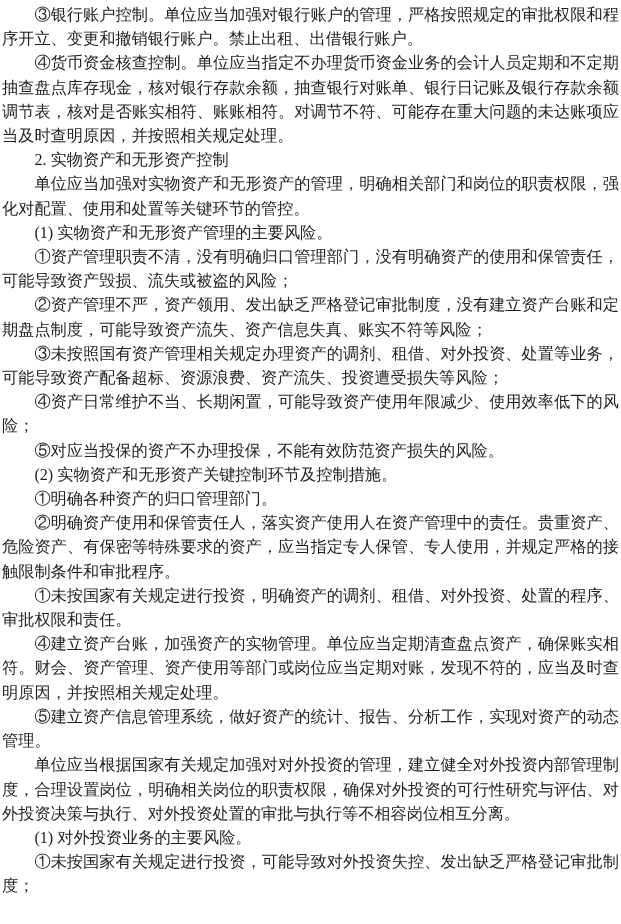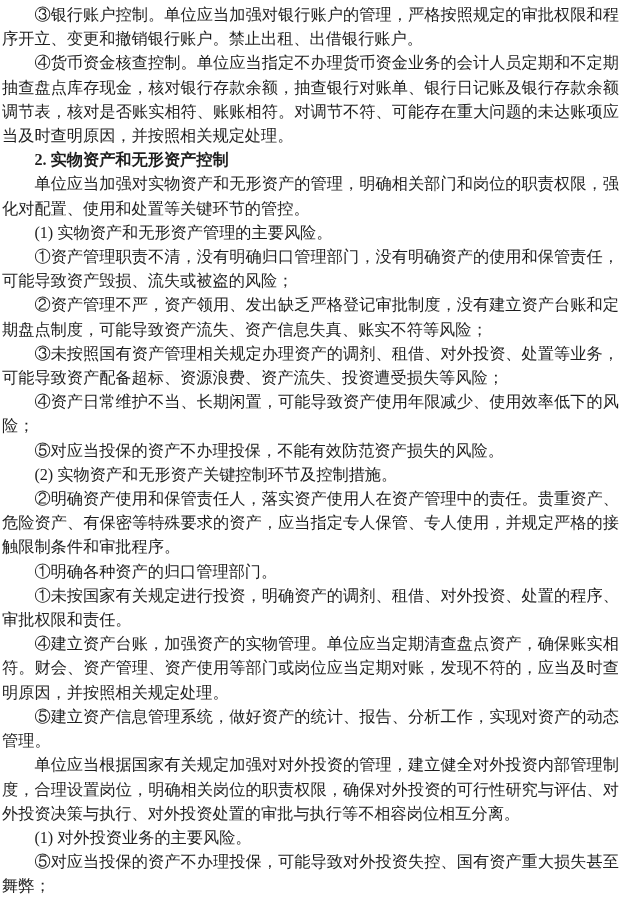--- a/index.html
+++ b/index.html
@@ -26,39 +26,39 @@
     letter-spacing: 0;
   }
   .para {
     margin: 0;
     padding: 0;
     text-indent: 2em;
     word-break: normal;
     line-break: strict;
   }
   .heading {
-    font-weight: bold; 
+    font-weight: normal; 
   }
 </style>
 </head>
 <body>
 
 <div class="page">
   <p class="para">③银行账户控制。单位应当加强对银行账户的管理，严格按照规定的审批权限和程序开立、变更和撤销银行账户。禁止出租、出借银行账户。</p>
   <p class="para">④货币资金核查控制。单位应当指定不办理货币资金业务的会计人员定期和不定期抽查盘点库存现金，核对银行存款余额，抽查银行对账单、银行日记账及银行存款余额调节表，核对是否账实相符、账账相符。对调节不符、可能存在重大问题的未达账项应当及时查明原因，并按照相关规定处理。</p>
   <p class="para heading">2. 实物资产和无形资产控制</p>
   <p class="para">单位应当加强对实物资产和无形资产的管理，明确相关部门和岗位的职责权限，强化对配置、使用和处置等关键环节的管控。</p>
   <p class="para">(1) 实物资产和无形资产管理的主要风险。</p>
   <p class="para">①资产管理职责不清，没有明确归口管理部门，没有明确资产的使用和保管责任，可能导致资产毁损、流失或被盗的风险；</p>
   <p class="para">②资产管理不严，资产领用、发出缺乏严格登记审批制度，没有建立资产台账和定期盘点制度，可能导致资产流失、资产信息失真、账实不符等风险；</p>
   <p class="para">③未按照国有资产管理相关规定办理资产的调剂、租借、对外投资、处置等业务，可能导致资产配备超标、资源浪费、资产流失、投资遭受损失等风险；</p>
   <p class="para">④资产日常维护不当、长期闲置，可能导致资产使用年限减少、使用效率低下的风险；</p>
   <p class="para">⑤对应当投保的资产不办理投保，不能有效防范资产损失的风险。</p>
   <p class="para">(2) 实物资产和无形资产关键控制环节及控制措施。</p>
+  <p class="para">①明确各种资产的归口管理部门。</p>
   <p class="para">②明确资产使用和保管责任人，落实资产使用人在资产管理中的责任。贵重资产、危险资产、有保密等特殊要求的资产，应当指定专人保管、专人使用，并规定严格的接触限制条件和审批程序。</p>
-  <p class="para">①明确各种资产的归口管理部门。</p>
   <p class="para">①未按国家有关规定进行投资，明确资产的调剂、租借、对外投资、处置的程序、审批权限和责任。</p>
   <p class="para">④建立资产台账，加强资产的实物管理。单位应当定期清查盘点资产，确保账实相符。财会、资产管理、资产使用等部门或岗位应当定期对账，发现不符的，应当及时查明原因，并按照相关规定处理。</p>
   <p class="para">⑤建立资产信息管理系统，做好资产的统计、报告、分析工作，实现对资产的动态管理。</p>
   <p class="para">单位应当根据国家有关规定加强对对外投资的管理，建立健全对外投资内部管理制度，合理设置岗位，明确相关岗位的职责权限，确保对外投资的可行性研究与评估、对外投资决策与执行、对外投资处置的审批与执行等不相容岗位相互分离。</p>
   <p class="para">(1) 对外投资业务的主要风险。</p>
-  <p class="para">⑤对应当投保的资产不办理投保，可能导致对外投资失控、国有资产重大损失甚至舞弊；</p>
+  <p class="para">①未按国家有关规定进行投资，可能导致对外投资失控、发出缺乏严格登记审批制度；</p>
 </div>
 
 </body></html>

